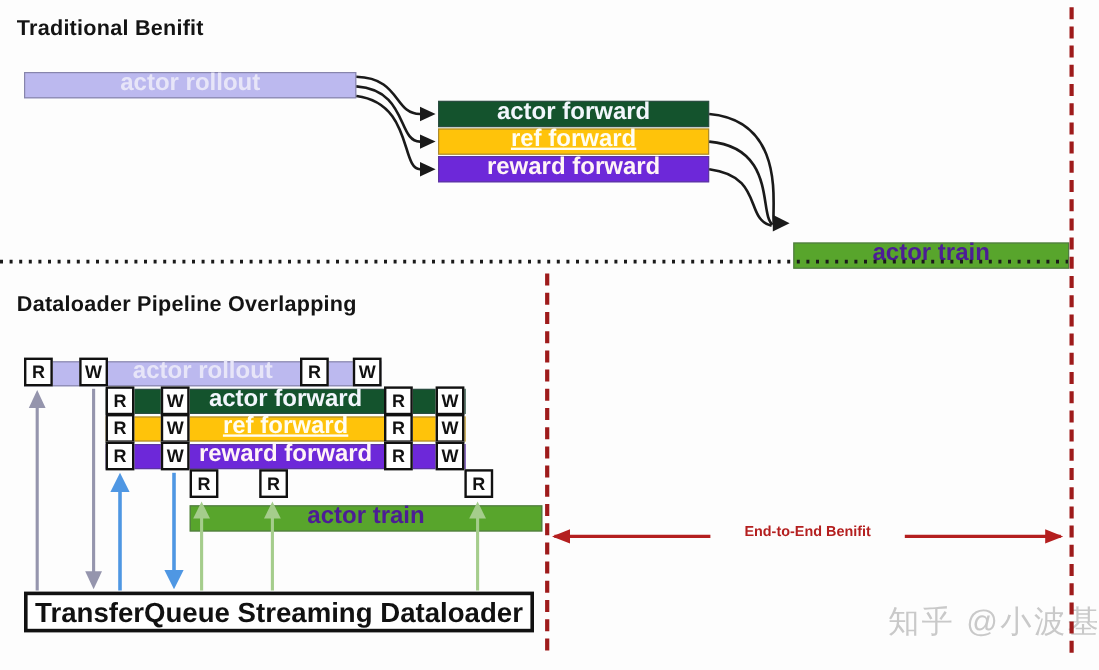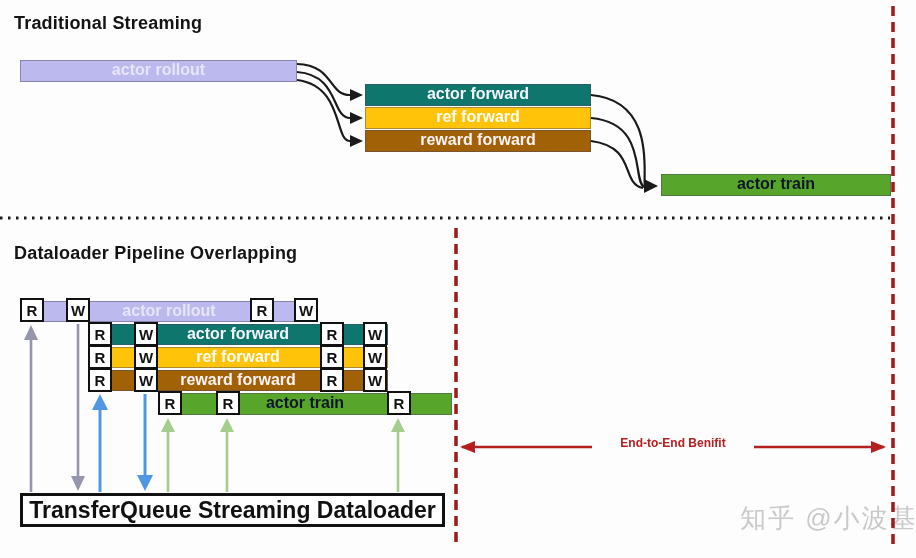--- a/index.html
+++ b/index.html
@@ -5,28 +5,28 @@
   html,body{margin:0;padding:0;background:#fdfdfd;}
   #canvas{
     position:relative;width:916px;height:558px;overflow:hidden;
     background:#fdfdfd;font-family:"Liberation Sans",sans-serif;
   }
   .section-title{
     position:absolute;font-size:18px;font-weight:bold;color:#141414;letter-spacing:.2px;
   }
   .bar{
     position:absolute;height:22px;box-sizing:border-box;border:1px solid rgba(70,70,90,.45);
-    display:flex;align-items:flex-start;justify-content:center;
-    font-size:16px;font-weight:bold;color:#ffffff;white-space:nowrap;z-index:2;
+    display:flex;align-items:flex-end;justify-content:center;
+    font-size:20px;font-weight:bold;color:#ffffff;white-space:nowrap;z-index:2;
   }
   .bar.lavender{background:#bcb9ef;color:#e7e5f8;}
-  .bar.blue{background:#0f766e;color:#f2f6fc;}
-  .bar.yellow{background:#ffc30a;color:#fffdf2;}
-  .bar.pink{background:#a16207;color:#fff3f6;}
-  .bar.green{background:#58a52c;color:#0f172a;}
+  .bar.blue{background:#14532d;color:#f2f6fc;}
+  .bar.yellow{background:#ffc30a;color:#fffdf2;text-decoration:underline;}
+  .bar.pink{background:#6d28d9;color:#fff3f6;}
+  .bar.green{background:#58a52c;color:#4c1d95;margin-top:28px;}
   .rw{
     position:absolute;width:24px;height:24px;box-sizing:border-box;background:#ffffff;
     border:2px solid #111;display:flex;align-items:center;justify-content:center;
     font-size:15px;font-weight:bold;color:#111;z-index:10;
   }
   #arrow-layer{position:absolute;left:0;top:0;z-index:5;pointer-events:none;}
   .dataloader{
     position:absolute;left:20px;top:493px;width:425px;height:34px;box-sizing:border-box;
     background:#ffffff;border:3px solid #111;display:flex;align-items:center;justify-content:center;
     font-size:23px;font-weight:bold;color:#111;z-index:8;white-space:nowrap;
@@ -38,21 +38,21 @@
   .watermark{
     position:absolute;left:698px;top:501px;font-size:26px;color:#c9c9c9;
     letter-spacing:2px;z-index:3;white-space:nowrap;margin-left:42px;
   }
 </style>
 </head>
 <body>
 
 <div id="canvas">
 
-  <div class="section-title" style="left:14px;top:13px;">Traditional Streaming</div>
+  <div class="section-title" style="left:14px;top:13px;">Traditional Benifit</div>
 
   <div class="bar lavender" style="left:20px;top:60px;width:277px;">
     <span>actor rollout</span>
   </div>
 
   <div class="bar blue" style="left:365px;top:84px;width:226px;">
     <span>actor forward</span>
   </div>
   <div class="bar yellow" style="left:365px;top:107px;width:226px;">
     <span>ref forward</span>

